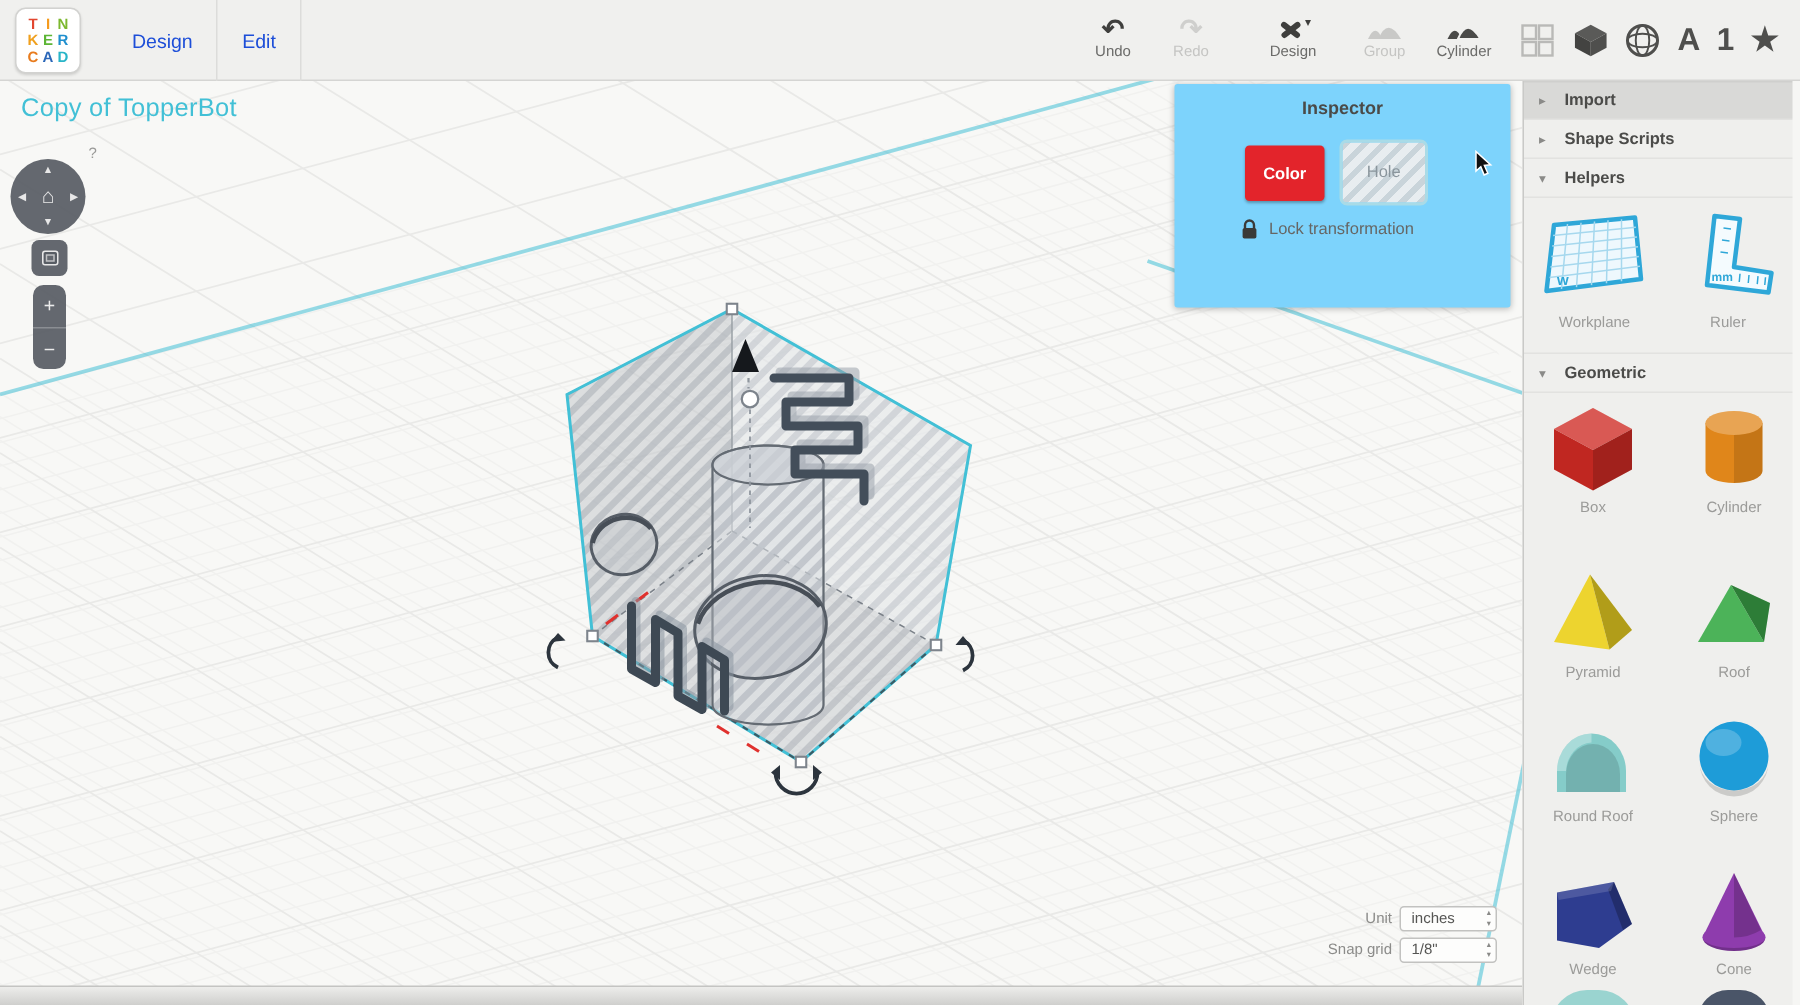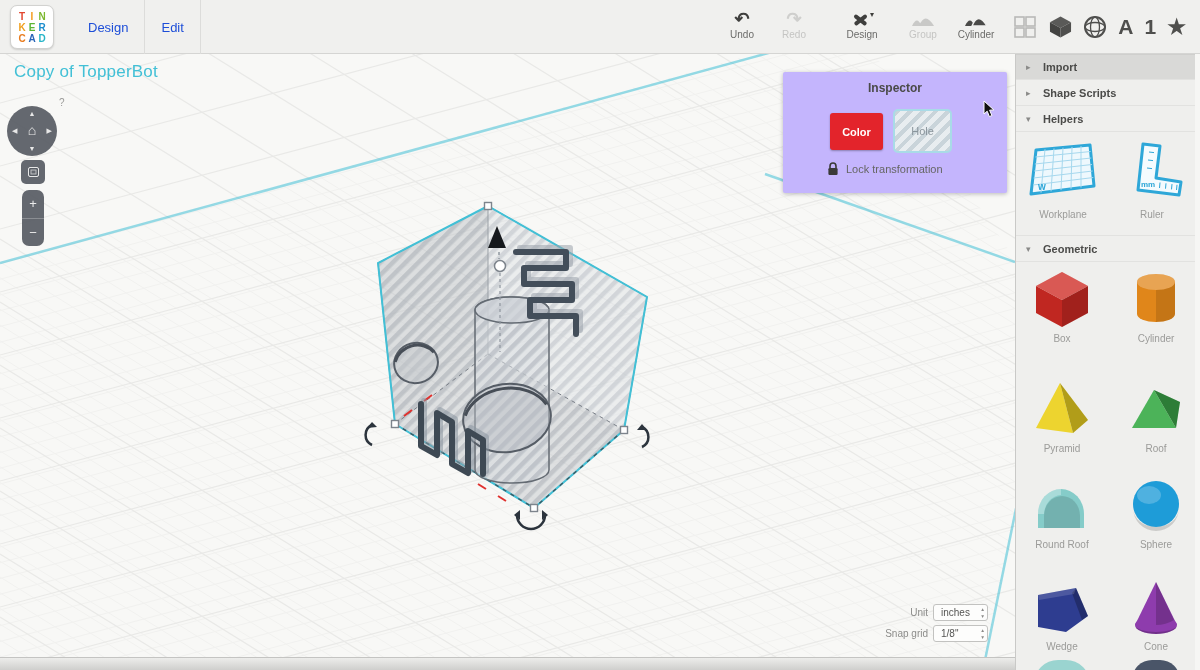--- a/index.html
+++ b/index.html
@@ -46,31 +46,31 @@
   #nav-dial .e { right:5px; top:50%; transform:translateY(-50%); }
   #nav-dial .home { font-size:14px; left:50%; top:50%; transform:translate(-50%,-54%); }
   #nav-help { position:absolute; left:59px; top:43px; font-size:10px; color:#9a9a98; }
   #nav-home-btn { position:absolute; left:21px; top:106px; width:24px; height:24px; border-radius:5px; display:flex; align-items:center; justify-content:center; }
   #nav-home-btn .cube { width:11px; height:10px; border:1.5px solid #e8e8e8; border-radius:2px; box-shadow:inset 0 0 0 1.5px rgba(88,93,100,1), inset 0 0 0 2.5px rgba(232,232,232,.7); }
   #nav-zoom { position:absolute; left:22px; top:136px; width:22px; height:56px; border-radius:7px; display:flex; flex-direction:column; }
   #nav-zoom div { flex:1; display:flex; align-items:center; justify-content:center; font-size:13px; color:#ececec; }
   #nav-zoom .zin { border-bottom:1px solid rgba(255,255,255,.25); }
 
   
-  #inspector { position:absolute; left:783px; top:18px; width:224px; height:121px; background:#c4b5fd; border-radius:2px; box-shadow:0 1px 4px rgba(0,0,0,.25); z-index:20; }
+  #inspector { position:absolute; left:783px; top:2px; width:224px; height:149px; background:#7dd3fc; border-radius:2px; box-shadow:0 1px 4px rgba(0,0,0,.25); z-index:20; }
   #inspector h3 { font-size:12px; font-weight:bold; color:#4a4a48; text-align:center; margin-top:9px; }
   #sw-color { position:absolute; left:47px; top:41px; width:53px; height:37px; border-radius:3px; display:flex; align-items:center; justify-content:center; font-size:11px; font-weight:bold; color:#fff; box-shadow:0 1px 2px rgba(0,0,0,.3); }
   #sw-hole { position:absolute; left:110px; top:37px; width:59px; height:44px; border-radius:5px; border:2px solid #a9dbe7; background:repeating-linear-gradient(135deg,#c9d4da 0 4px,#e8edf0 4px 9px); display:flex; align-items:center; justify-content:center; font-size:11px; color:#8a959c; }
   #lock-row { position:absolute; left:44px; top:90px; display:flex; align-items:center; gap:7px; }
   #lock-row span { font-size:11px; color:#666664; }
 
   
   .unit-row { position:absolute; display:flex; align-items:center; gap:5px; }
   .unit-label { font-size:10px; color:#8c8c8a; width:70px; text-align:right; }
-  .unit-select { position:relative; width:55px; height:17px; background:#fdfdfc; border:1px solid #c2c2c0; border-radius:3px; font-size:10px; color:#555553; line-height:15px; padding-left:7px; }
+  .unit-select { position:relative; width:65px; height:17px; background:#fdfdfc; border:1px solid #c2c2c0; border-radius:3px; font-size:10px; color:#555553; line-height:15px; padding-left:7px; }
   .stepper { position:absolute; right:3px; top:1px; display:flex; flex-direction:column; font-size:5.5px; color:#8a8a88; line-height:6.5px; }
 
   #bottom-strip { position:absolute; left:0; bottom:0; width:1015px; height:13px; background:linear-gradient(#ededeb,#cfcfcd); border-top:1px solid #c4c4c2; }
 
   #cursor { position:absolute; left:983px; top:100px; z-index:40; }
 
   
   #sidebar { position:absolute; left:1015px; top:54px; width:185px; height:616px; background:#efefed; border-left:1px solid #c9c9c7; overflow:hidden; }
   .sec-header { height:26px; display:flex; align-items:center; padding-left:10px; gap:8px; border-bottom:1px solid #e2e2e0; }
   .sec-header .tri { font-size:9px; color:#8a8a88; width:9px; }

